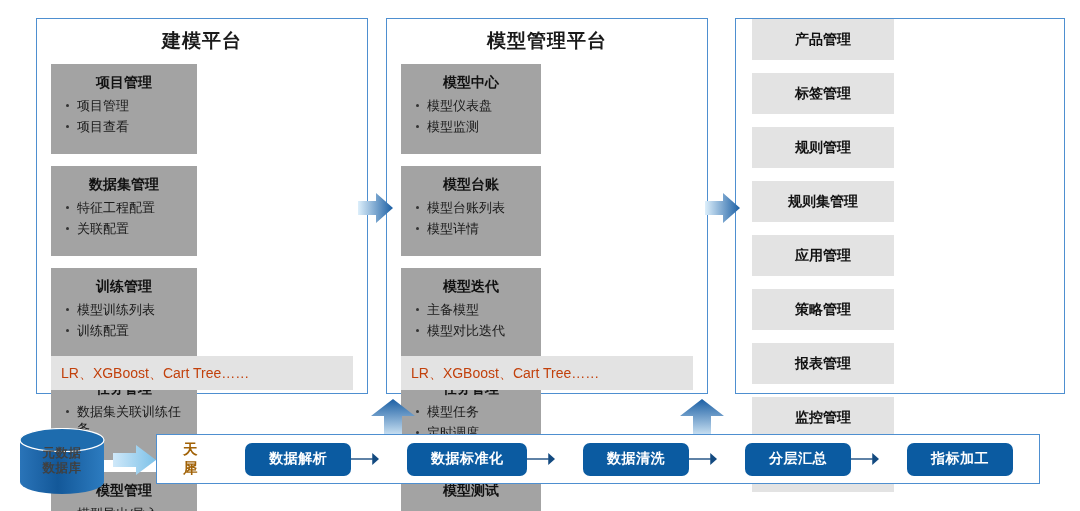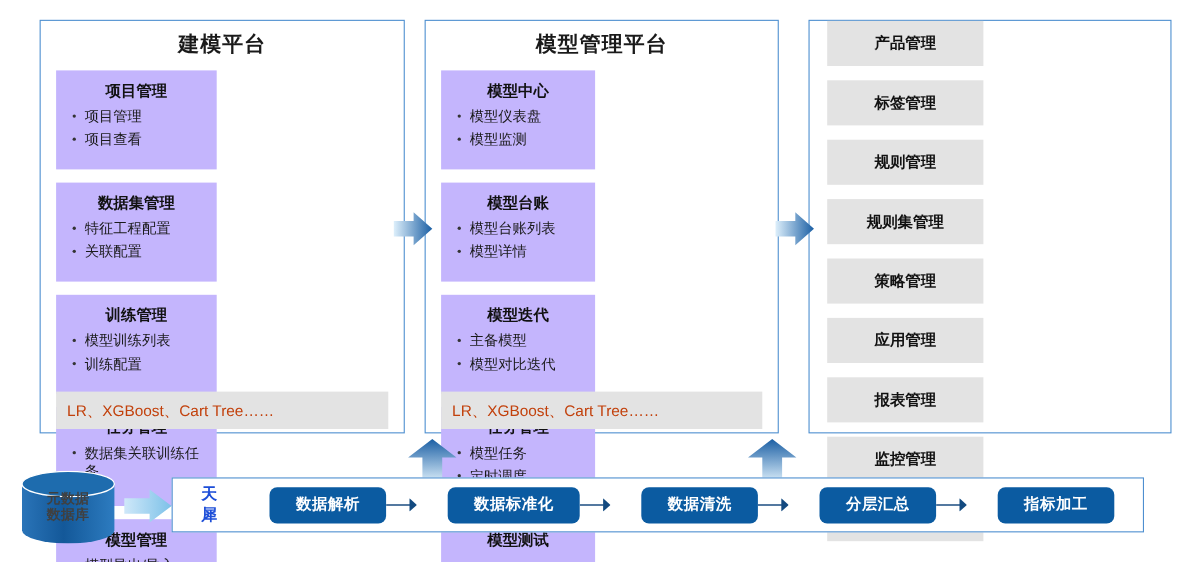--- a/index.html
+++ b/index.html
@@ -31,21 +31,21 @@
   }
   .cards{
     display:flex;
     flex-wrap:wrap;
     padding:0 14px;
     box-sizing:border-box;
     gap:12px 14px;
     align-content:flex-start;
   }
   .card{
-    background:#c4b5fd;
+    background:#a3a3a3;
     box-sizing:border-box;
     padding:9px 8px 22px 8px;
   }
   .card-title{
     text-align:center;
     font-size:14px;
     font-weight:bold;
     color:#111;
     line-height:18px;
     margin-bottom:6px;
@@ -117,21 +117,21 @@
     position:absolute;
     border:1px solid #4e8fd0;
     background:#ffffff;
     box-sizing:border-box;
     display:flex;
     align-items:center;
   }
   .pipe-label{
     font-size:14.5px;
     font-weight:bold;
-    color:#1d4ed8;
+    color:#a16207;
     margin-left:26px;
     margin-right:10px;
     letter-spacing:1px;
   }
   .pill{
     background:#0b5ba1;
     color:#ffffff;
     font-size:14px;
     font-weight:bold;
     border-radius:7px;
@@ -245,22 +245,22 @@
     </div>
     <div class="algo-bar" style="top:337px;">LR、XGBoost、Cart Tree……</div>
   </div>
 
   <div class="panel" style="left:735px;top:18px;width:330px;height:376px;">
     <div class="btn-grid">
       <div class="mod-btn">产品管理</div>
       <div class="mod-btn">标签管理</div>
       <div class="mod-btn">规则管理</div>
       <div class="mod-btn">规则集管理</div>
+      <div class="mod-btn">应用管理</div>
       <div class="mod-btn">策略管理</div>
-      <div class="mod-btn">应用管理</div>
       <div class="mod-btn">报表管理</div>
       <div class="mod-btn">监控管理</div>
       <div class="mod-btn">复核管理</div>
 
     </div>
   </div>
 
   <svg class="arrow-svg" style="left:356px;top:188px;" width="40" height="40" viewBox="0 0 40 40">
     <defs>
       <linearGradient id="gradH1" x1="0" y1="0" x2="1" y2="0">

